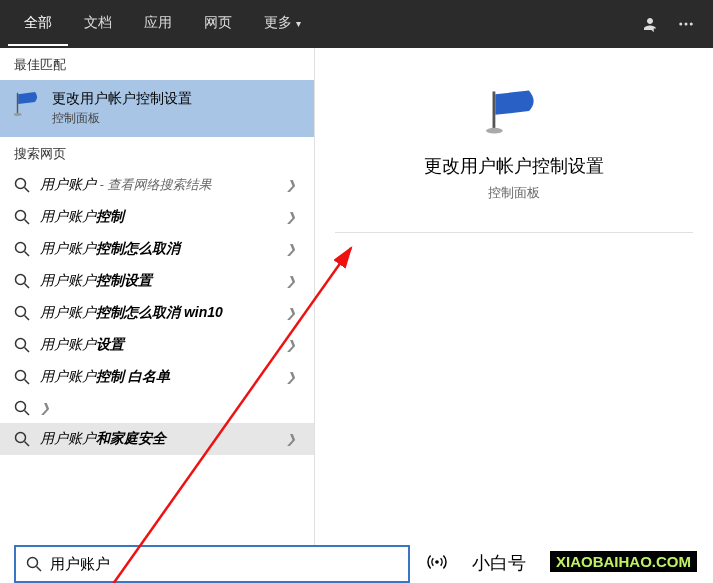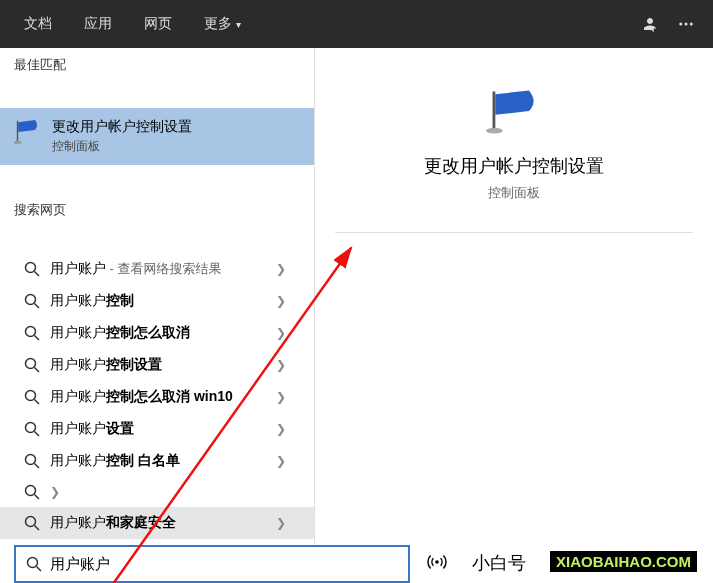--- a/index.html
+++ b/index.html
@@ -5,27 +5,27 @@
   * { margin: 0; padding: 0; box-sizing: border-box; }
   body { font-family: "Microsoft YaHei", "Segoe UI", sans-serif; background: #fff; width: 713px; height: 583px; overflow: hidden; position: relative; }
   .topbar { background: #2b2b2b; height: 48px; display: flex; align-items: center; padding: 0 8px; color: #fff; }
   .tabs { display: flex; gap: 0; }
   .tab { padding: 12px 16px; font-size: 14px; cursor: pointer; color: #ddd; }
   .tab.active { color: #fff; border-bottom: 2px solid #fff; font-weight: 500; }
   .tab .chev { font-size: 10px; margin-left: 4px; }
   .topbar-right { margin-left: auto; display: flex; gap: 18px; align-items: center; padding-right: 10px; }
   .icon { fill: #ddd; }
   .content { display: flex; height: 500px; position: relative; }
-  .left-panel { width: 315px; border-right: 1px solid #e0e0e0; display: flex; flex-direction: column; gap: 28px; }
+  .left-panel { width: 315px; border-right: 1px solid #e0e0e0; display: flex; flex-direction: column; }
   .section-header { font-size: 13px; padding: 8px 14px 6px; color: #333; }
   .best-match { background: #a8c5e5; padding: 10px 14px 10px 52px; position: relative; cursor: pointer; }
   .best-match .bm-icon { position: absolute; left: 14px; top: 10px; width: 28px; height: 28px; }
   .best-match .bm-title { font-size: 14px; color: #000; margin-bottom: 2px; }
   .best-match .bm-sub { font-size: 12px; color: #444; }
-  .list-item { display: flex; align-items: center; padding: 7px 24px; cursor: pointer; position: relative; }
+  .list-item { display: flex; align-items: center; padding: 7px 14px; cursor: pointer; position: relative; font-style: italic; }
   .list-item.hl { background: #e6e6e6; }
   .list-item .si { width: 16px; height: 16px; margin-right: 10px; flex-shrink: 0; }
   .list-item .txt { font-size: 14px; color: #000; flex: 1; white-space: nowrap; overflow: hidden; }
   .list-item .txt .bold { font-weight: 700; }
   .list-item .sub { color: #666; font-size: 13px; }
   .list-item .chev-r { color: #888; font-size: 12px; padding-right: 4px; }
   .right-panel { flex: 1; padding: 20px; text-align: center; position: relative; }
   .right-panel .flag { width: 56px; height: 48px; margin: 20px auto 14px; }
   .right-panel .rtitle { font-size: 18px; color: #000; margin-bottom: 6px; }
   .right-panel .rsub { font-size: 13px; color: #666; margin-bottom: 30px; }
@@ -38,20 +38,21 @@
   .search-bar input { border: none; outline: none; font-size: 15px; flex: 1; }
   .arrow { position: absolute; pointer-events: none; top: 0; left: 0; z-index: 5; }
   .watermark { position: absolute; bottom: 8px; right: 16px; font-size: 18px; color: #000; display: flex; align-items: flex-start; gap: 24px; }
   .watermark .wm-dark { background: #000; color: #bef264; padding: 2px 6px; font-weight: 700; font-size: 15px; }
 </style>
 </head>
 <body>
 
 <div class="topbar">
   <div class="tabs">
+    <div class="tab active">全部</div>
     <div class="tab">文档</div>
     <div class="tab">应用</div>
     <div class="tab">网页</div>
     <div class="tab"><span>更多</span><span class="chev">▾</span></div>
   </div>
   <div class="topbar-right">
     <svg class="icon" width="18" height="18" viewBox="0 0 24 24">
         <path d="M12 12c2.2 0 4-1.8 4-4s-1.8-4-4-4-4 1.8-4 4 1.8 4 4 4zm0 2c-2.7 0-8 1.3-8 4v2h10l3 3v-5h3v-0c0-2.7-5.3-4-8-4z"></path>
       </svg>
     <svg class="icon" width="18" height="18" viewBox="0 0 24 24">

